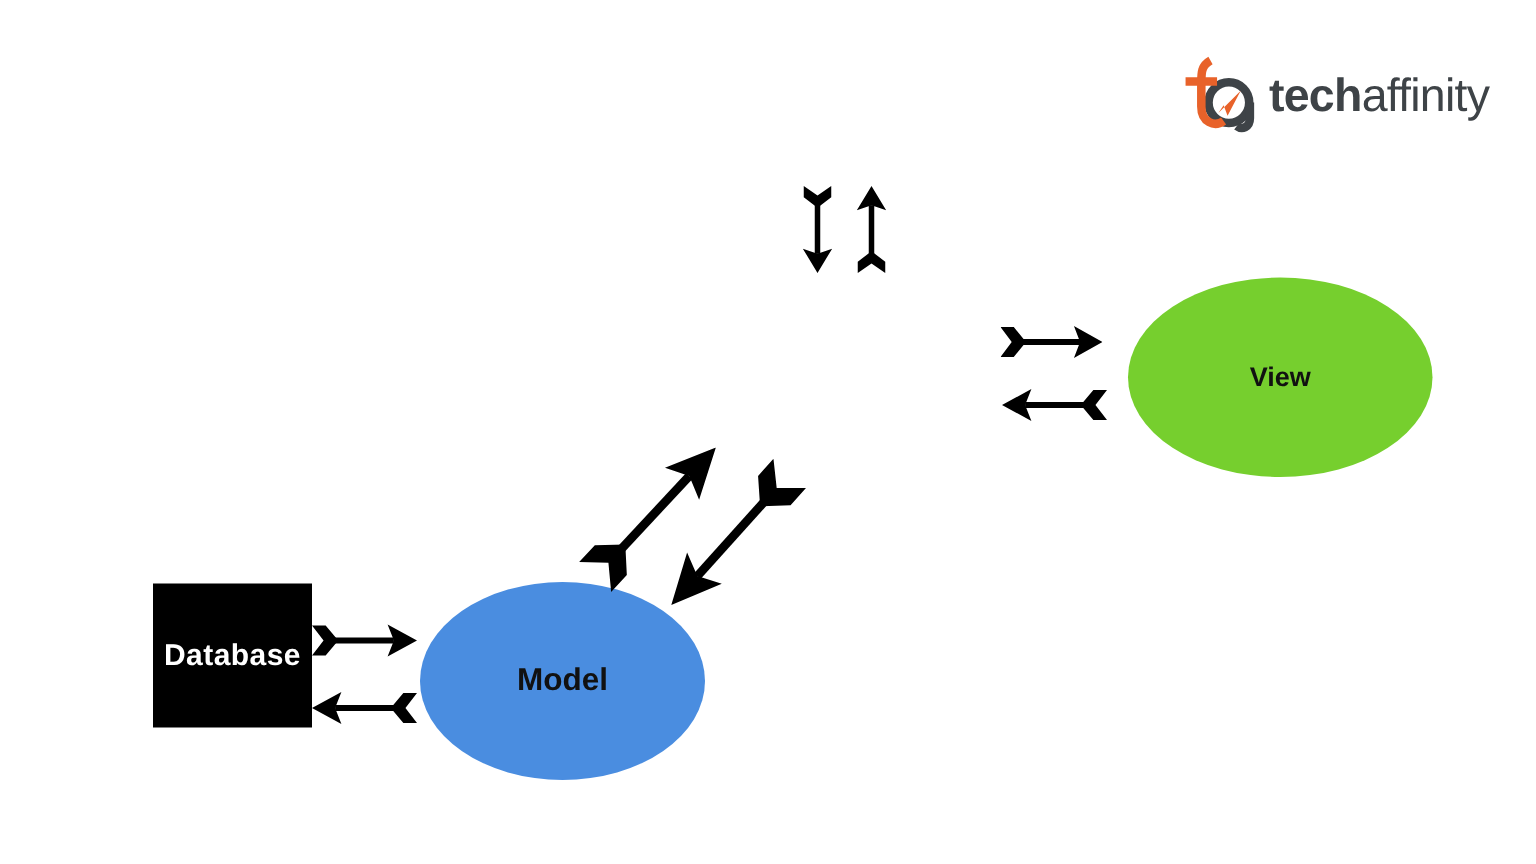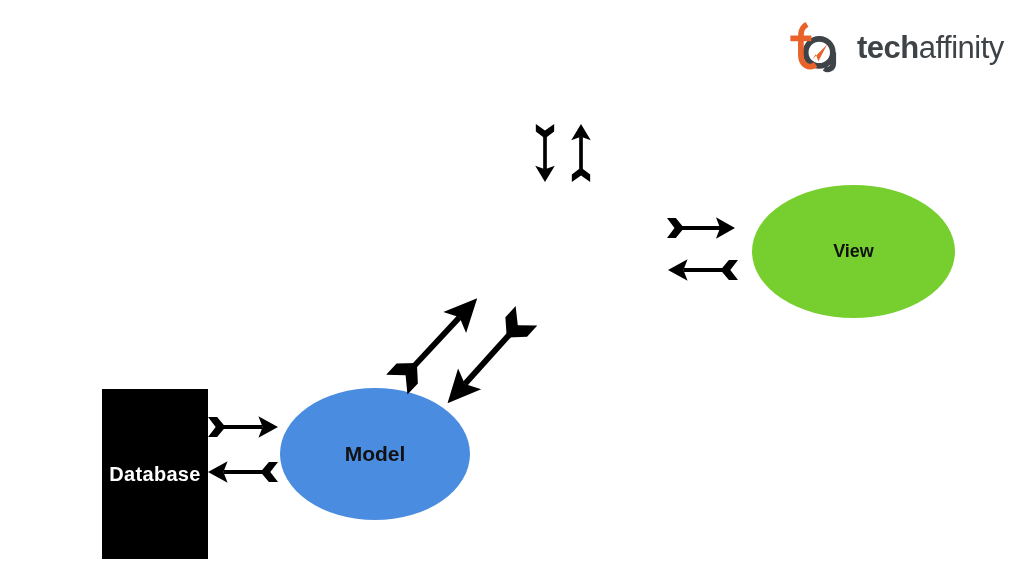--- a/index.html
+++ b/index.html
@@ -8,34 +8,34 @@
     font-family:"Liberation Sans",sans-serif;
   }
   
   .node{position:absolute;display:flex;align-items:center;justify-content:center;}
   .rect-node{background:var(--box-fill);color:var(--box-text);font-weight:700;}
   .ellipse{border-radius:50%;color:var(--node-text);font-weight:700;}
   .node-http{left:466px;top:54px;width:188px;height:68px;font-size:21px;letter-spacing:.5px;}
   .node-controller{left:473px;top:182px;width:188px;height:134px;background:var(--controller-fill);font-size:21px;}
   .node-view{left:752px;top:185px;width:203px;height:133px;background:var(--view-fill);font-size:18px;}
   .node-model{left:280px;top:388px;width:190px;height:132px;background:var(--model-fill);font-size:21px;}
-  .node-db{left:102px;top:389px;width:106px;height:170px;font-size:20px;letter-spacing:.3px;}
+  .node-db{left:102px;top:389px;width:106px;height:96px;font-size:20px;letter-spacing:.3px;}
   
   .arrow{position:absolute;transform-origin:50% 50%;color:var(--arrow);}
   .arrow svg{display:block;width:100%;height:100%;}
   .a-req-down{left:516px;top:142px;width:58px;height:22px;transform:rotate(90deg);}
   .a-req-up{left:552px;top:142px;width:58px;height:22px;transform:rotate(-90deg);}
   .a-cv-right{left:667px;top:216px;width:68px;height:24px;}
   .a-cv-left{left:668px;top:258px;width:70px;height:24px;transform:rotate(180deg);}
   .a-mc-up{left:378px;top:324px;width:118px;height:35px;transform:rotate(-47deg);}
   .a-mc-down{left:428px;top:342px;width:118px;height:35px;transform:rotate(132deg);}
   .a-dm-right{left:208px;top:415px;width:70px;height:24px;}
   .a-dm-left{left:208px;top:460px;width:70px;height:24px;transform:rotate(180deg);}
   
-  .logo{position:absolute;left:786px;top:20px;display:flex;align-items:center;gap:15px;}
+  .logo{position:absolute;left:786px;top:36px;display:flex;align-items:center;gap:4px;}
   .logo-icon{width:56px;height:56px;}
   .logo-text{font-size:31px;color:var(--logo-gray);letter-spacing:-.5px;line-height:56px;}
   .logo-text .bold{font-weight:700;}
   .logo-text .light{font-weight:300;}
 </style>
 </head>
 <body>
 
 <div class="canvas">
 

